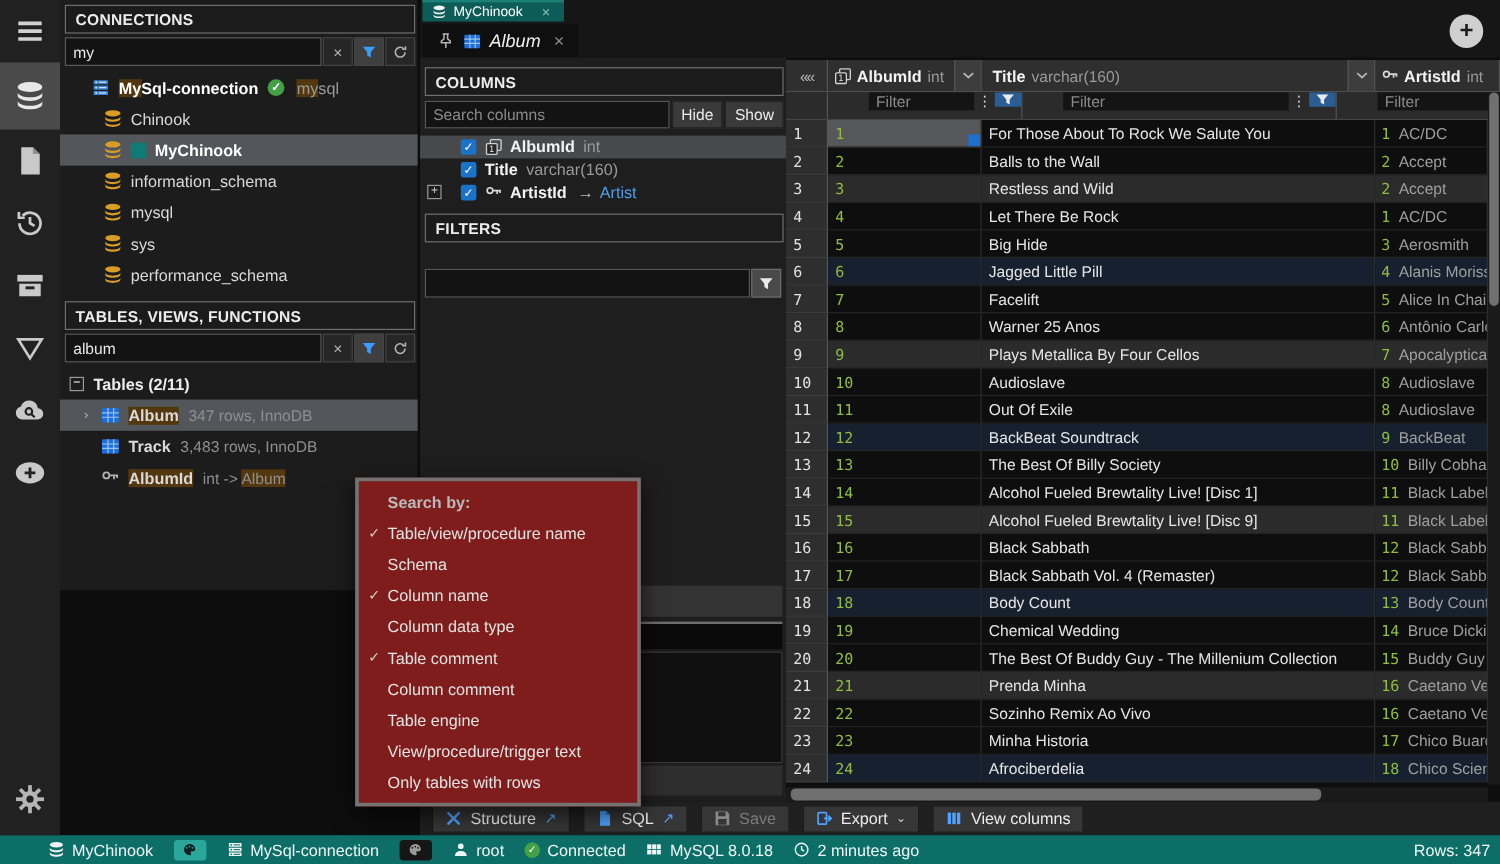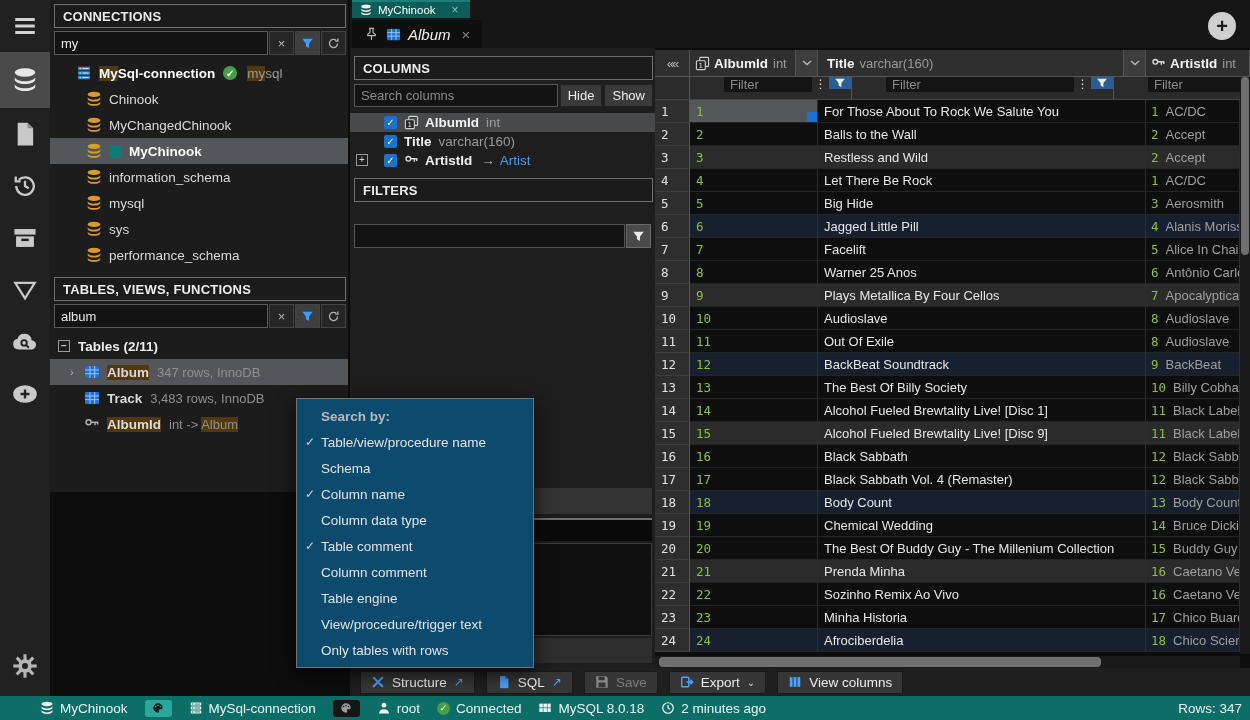--- a/index.html
+++ b/index.html
@@ -152,21 +152,21 @@
   .sb-item svg { width:14px; height:14px; }
   .sb-badge { width:27px; height:17px; border-radius:3px; display:flex; align-items:center; justify-content:center; cursor:pointer; }
   .sb-badge svg { width:12px; height:12px; }
   .sb-badge.teal { background:#2aa79b; }
   .sb-badge.dark { background:#161616; }
   .sb-check { width:13px; height:13px; border-radius:50%; background:#43a047; color:#fff; font-size:9px;
     display:inline-flex; align-items:center; justify-content:center; }
   #sb-right { margin-left:auto; }
 
   
-  #search-menu { position:absolute; left:296px; top:398px; width:238px; background:#0c4a6e; border:1px solid #737373;
+  #search-menu { position:absolute; left:296px; top:398px; width:238px; background:#7f1d1d; border:3px solid #737373;
     box-shadow:0 6px 18px rgba(0,0,0,.7); z-index:20; padding:4px 0; }
   #search-menu .m-title { height:26px; display:flex; align-items:center; padding-left:24px; color:#b9b9b9; font-weight:bold; font-size:13.5px; }
   .m-item { height:26px; display:flex; align-items:center; font-size:13.5px; color:#e3e3e3; cursor:pointer; }
   .m-item .mck { width:22px; text-align:center; color:#cfcfcf; font-size:12px; flex:0 0 auto; margin-left:2px; }
 </style>
 </head>
 <body>
 
 <div id="app">
 
@@ -306,30 +306,20 @@
         <div class="tree-row child">
           <span class="ticon i" style="display: inline-flex; align-items: center;">
             <svg viewBox="0 0 16 16" fill="#d99c27">
               <ellipse cx="8" cy="3.4" rx="6.3" ry="2.6"></ellipse>
               <path d="M1.7 6.1c0 1.4 2.8 2.6 6.3 2.6s6.3-1.2 6.3-2.6v1.8c0 1.4-2.8 2.6-6.3 2.6S1.7 9.3 1.7 7.9z"></path>
               <path d="M1.7 10.4c0 1.4 2.8 2.6 6.3 2.6s6.3-1.2 6.3-2.6v1.8c0 1.4-2.8 2.6-6.3 2.6s-6.3-1.2-6.3-2.6z"></path>
             </svg>
           </span>
           <span><span>Chinook</span></span>
         </div>
-        <div class="tree-row child">
-          <span class="ticon i" style="display: inline-flex; align-items: center;">
-            <svg viewBox="0 0 16 16" fill="#d99c27">
-              <ellipse cx="8" cy="3.4" rx="6.3" ry="2.6"></ellipse>
-              <path d="M1.7 6.1c0 1.4 2.8 2.6 6.3 2.6s6.3-1.2 6.3-2.6v1.8c0 1.4-2.8 2.6-6.3 2.6S1.7 9.3 1.7 7.9z"></path>
-              <path d="M1.7 10.4c0 1.4 2.8 2.6 6.3 2.6s6.3-1.2 6.3-2.6v1.8c0 1.4-2.8 2.6-6.3 2.6s-6.3-1.2-6.3-2.6z"></path>
-            </svg>
-          </span>
-          <span><span>MyChangedChinook</span></span>
-        </div>
         <div class="tree-row child selrow bold">
           <span class="ticon i" style="display: inline-flex; align-items: center;">
             <svg viewBox="0 0 16 16" fill="#d99c27">
               <ellipse cx="8" cy="3.4" rx="6.3" ry="2.6"></ellipse>
               <path d="M1.7 6.1c0 1.4 2.8 2.6 6.3 2.6s6.3-1.2 6.3-2.6v1.8c0 1.4-2.8 2.6-6.3 2.6S1.7 9.3 1.7 7.9z"></path>
               <path d="M1.7 10.4c0 1.4 2.8 2.6 6.3 2.6s6.3-1.2 6.3-2.6v1.8c0 1.4-2.8 2.6-6.3 2.6s-6.3-1.2-6.3-2.6z"></path>
             </svg>
           </span>
           <span class="teal-sq"></span>
           <span><span>MyChinook</span></span>

